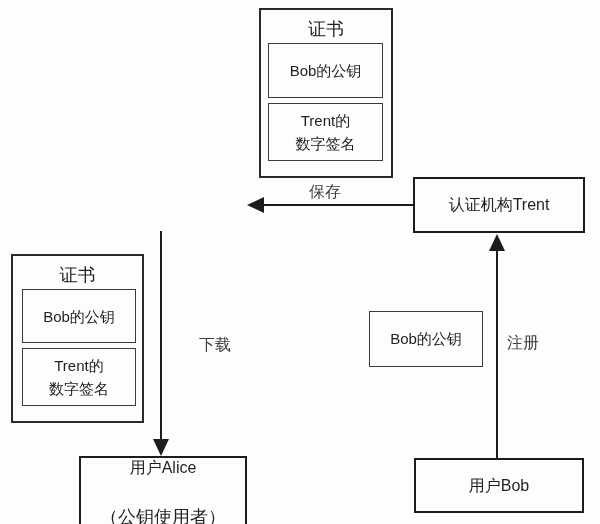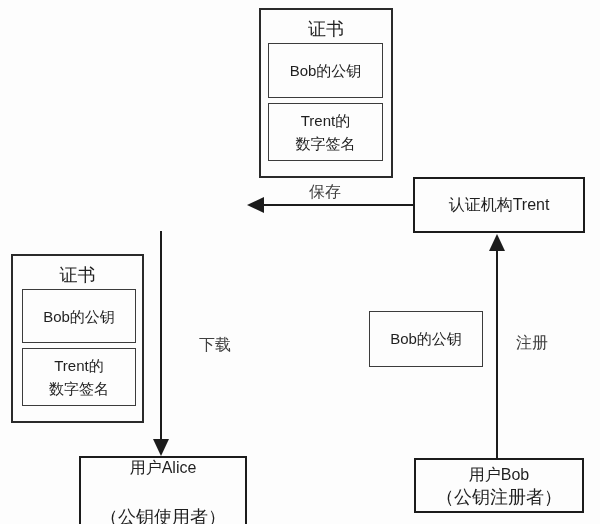--- a/index.html
+++ b/index.html
@@ -95,28 +95,27 @@
     <span>Bob的公钥</span>
   </div>
 
   <div class="box" style="left:79px; top:456px; width:168px; height:72px;gap:27px;">
     <span>用户Alice</span>
     <span class="sub">（公钥使用者）</span>
   </div>
 
   <div class="box" style="left:414px; top:458px; width:170px; height:55px;">
     <span>用户Bob</span>
-    <span class="sub">（公钥注册者）</span>
   </div>
 
   <div class="line" style="left:263px; top:204px; width:150px; height:2px;"></div>
   <div class="arrowhead head-left" style="left:247px; top:197px;"></div>
   <div class="edge-label" style="left:295px; top:182px; width:60px; text-align:center;">保存</div>
 
   <div class="line" style="left:160px; top:231px; width:2px; height:209px;"></div>
   <div class="arrowhead head-down" style="left:153px; top:439px;"></div>
   <div class="edge-label" style="left:176px; top:335px;margin-left:23px;">下载</div>
 
   <div class="line" style="left:496px; top:250px; width:2px; height:208px;"></div>
   <div class="arrowhead head-up" style="left:489px; top:234px;"></div>
-  <div class="edge-label" style="left:507px; top:333px;margin-left:9px;">注册</div>
+  <div class="edge-label" style="left:507px; top:333px;">注册</div>
 
 </div>
 
 </body></html>

